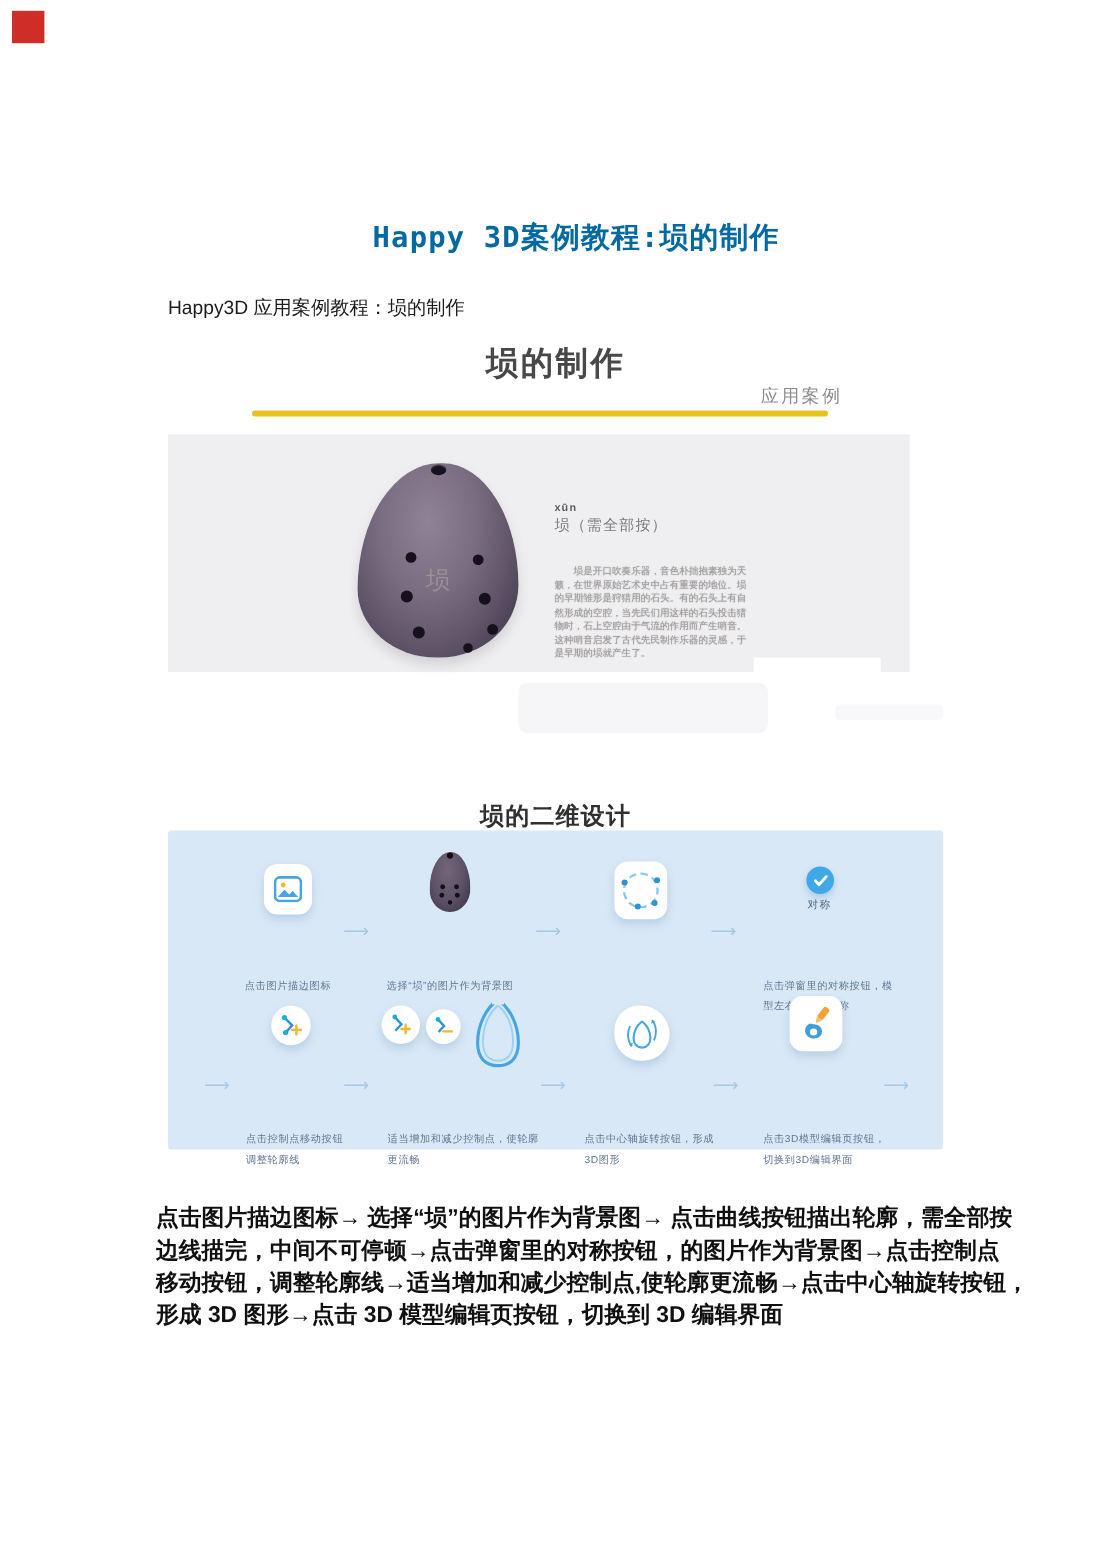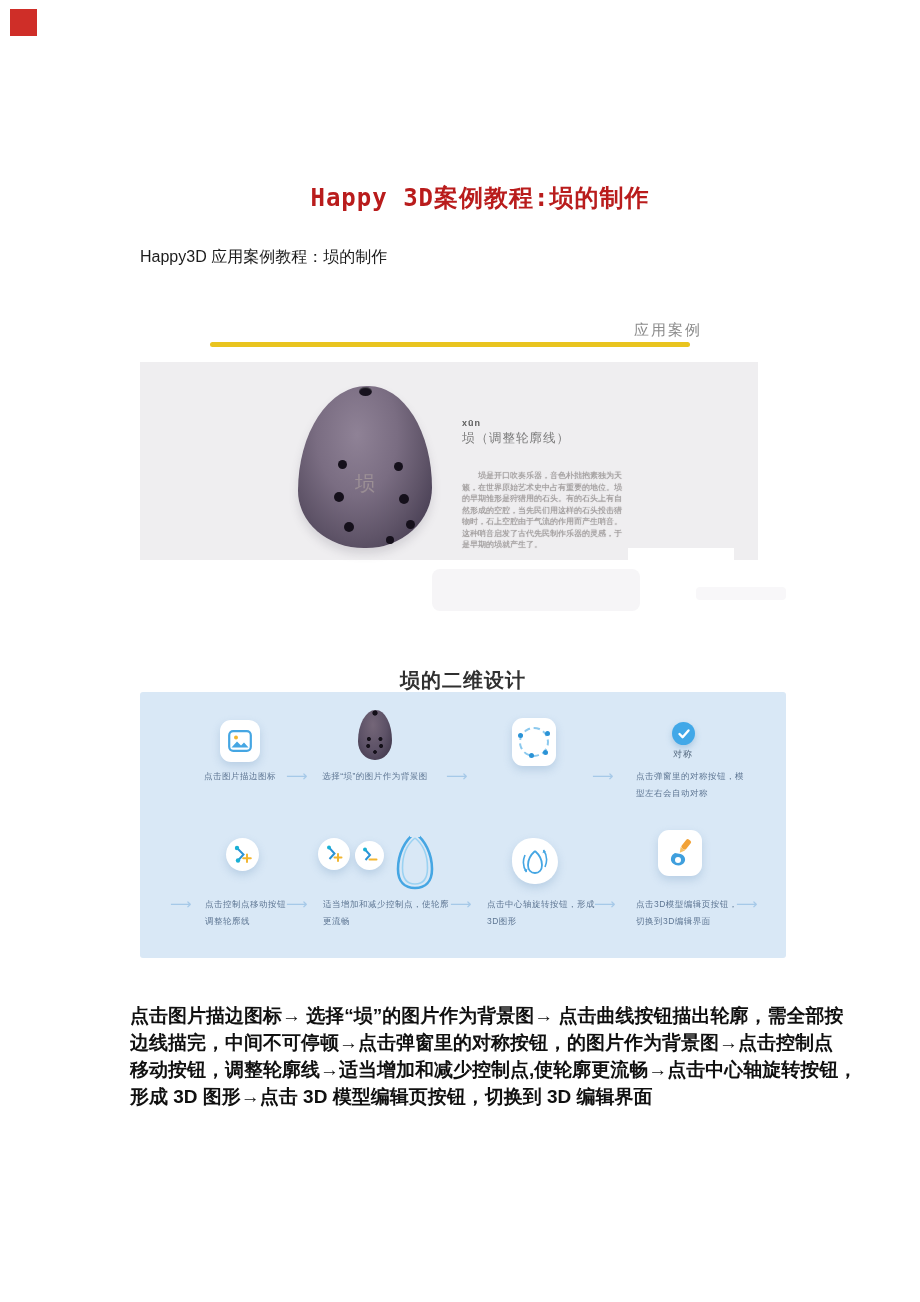--- a/index.html
+++ b/index.html
@@ -4,21 +4,21 @@
 <style>
   html,body{margin:0;padding:0;background:#ffffff;}
   .page{position:relative;width:920px;height:1302px;background:#ffffff;overflow:hidden;
         font-family:"Liberation Sans",sans-serif;}
 
   
   .corner-marker{position:absolute;left:10px;top:9px;width:27px;height:27px;}
 
   
   .doc-title{position:absolute;left:110px;top:166px;width:740px;text-align:center;
-    font-family:"DejaVu Sans Mono",monospace;font-weight:700;font-size:24px;color:#b91c1c;
+    font-family:"DejaVu Sans Mono",monospace;font-weight:700;font-size:24px;color:#0369a1;
     letter-spacing:1px;white-space:nowrap;}
   .doc-subtitle{position:absolute;left:140px;top:231px;font-size:16px;color:#1c1c1c;white-space:nowrap;}
 
   
   .figure1{position:absolute;left:140px;top:285px;width:646px;height:332px;}
   .banner-title{position:absolute;left:0;right:0;top:0;text-align:center;font-size:27px;
     font-weight:600;color:#484848;letter-spacing:2px;}
   .banner-tag{position:absolute;top:36px;right:84px;font-size:15px;color:#8c8c8c;letter-spacing:2px;}
   .banner-line{position:absolute;left:70px;top:57px;width:480px;height:5px;border-radius:3px;}
 
@@ -42,21 +42,21 @@
   .white-patch{position:absolute;left:488px;top:186px;width:106px;height:12px;background:#ffffff;}
   .ghost1{position:absolute;left:292px;top:284px;width:208px;height:42px;background:#f6f5f7;border-radius:8px;}
   .ghost2{position:absolute;left:556px;top:302px;width:90px;height:13px;background:#f8f7f9;border-radius:4px;}
 
   
   .section-title{position:absolute;left:130px;top:650px;width:666px;text-align:center;
     font-size:20px;font-weight:700;color:#303030;letter-spacing:1px;}
   .flow-box{position:absolute;left:140px;top:692px;width:646px;height:266px;border-radius:3px;}
 
   .step-label{position:absolute;font-size:8.5px;line-height:17px;color:#5e7693;
-    letter-spacing:.5px;white-space:nowrap;}
+    letter-spacing:.5px;white-space:nowrap;margin-top:45px;}
   .step-label span{display:block;}
   .centered{transform:translateX(-50%);text-align:center;}
   .arr{position:absolute;color:#a6c9e8;font-size:15px;line-height:17px;
     font-family:"DejaVu Sans",sans-serif;}
 
   .tile{position:absolute;background:#ffffff;box-shadow:0 4px 8px rgba(110,150,190,.30);
     display:flex;align-items:center;justify-content:center;}
   .sq{border-radius:11px;}
   .rd{border-radius:50%;}
 
@@ -88,38 +88,39 @@
 <body>
 
 <div class="page">
 
   <div class="corner-marker" style="background: rgb(207, 46, 40);"></div>
 
   <h1 class="doc-title">Happy 3D案例教程:埙的制作</h1>
   <p class="doc-subtitle">Happy3D 应用案例教程：埙的制作</p>
 
   <div class="figure1">
+    <div class="banner-title">埙的制作</div>
     <div class="banner-tag">应用案例</div>
     <div class="banner-line" style="background: rgb(233, 196, 31);"></div>
 
     <div class="photo-panel">
       <div class="xun-big">
         <span class="mouth-hole"></span>
         <span class="hole" style="left:40px;top:74px;width:9px;height:9px;"></span>
         <span class="hole" style="left:36px;top:106px;width:10px;height:10px;"></span>
         <span class="hole" style="left:46px;top:136px;width:10px;height:10px;"></span>
         <span class="hole" style="left:96px;top:76px;width:9px;height:9px;"></span>
         <span class="hole" style="left:101px;top:108px;width:10px;height:10px;"></span>
         <span class="hole" style="left:108px;top:134px;width:9px;height:9px;"></span>
         <span class="hole" style="left:88px;top:150px;width:8px;height:8px;"></span>
         <span class="engraving">埙</span>
       </div>
       <div class="photo-text">
         <div class="pinyin">xūn</div>
-        <div class="xun-name">埙（调整轮廓线）</div>
+        <div class="xun-name">埙（需全部按）</div>
         <div class="xun-desc">
           <span>埙是开口吹奏乐器，音色朴拙抱素独为天</span>
           <span>籁，在世界原始艺术史中占有重要的地位。埙</span>
           <span>的早期雏形是狩猎用的石头。有的石头上有自</span>
           <span>然形成的空腔，当先民们用这样的石头投击猎</span>
           <span>物时，石上空腔由于气流的作用而产生哨音。</span>
           <span>这种哨音启发了古代先民制作乐器的灵感，于</span>
           <span>是早期的埙就产生了。</span>
         </div>
       </div>

